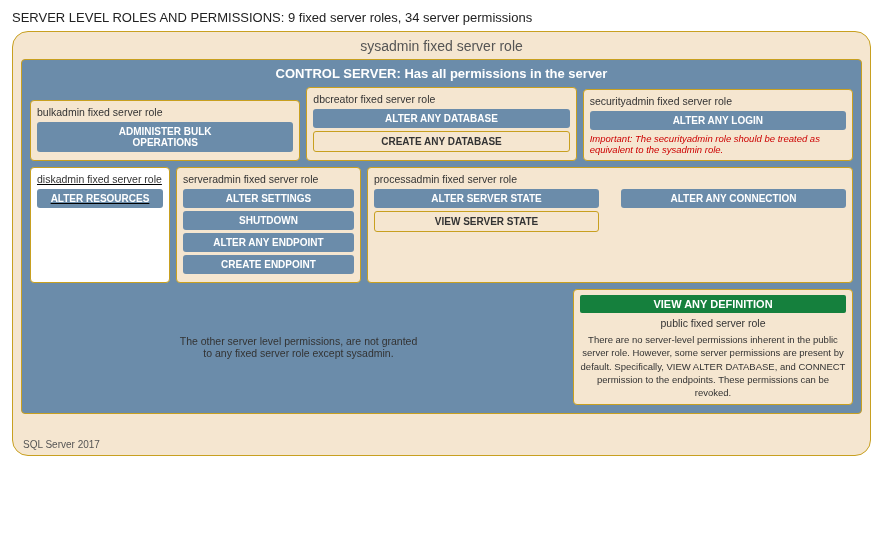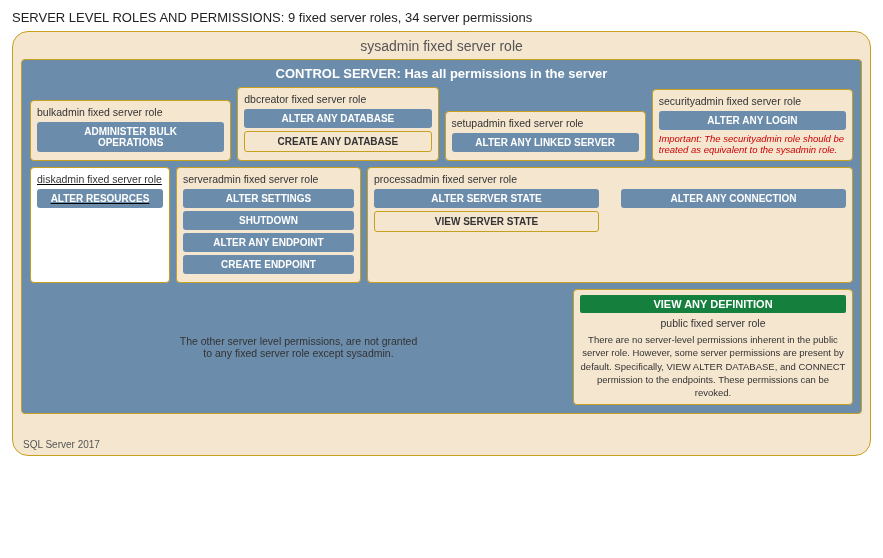--- a/index.html
+++ b/index.html
@@ -207,24 +207,20 @@
           <div class="role-card-title">bulkadmin fixed server role</div>
           <div class="perm-btn">ADMINISTER BULK<br>OPERATIONS</div>
         </div>
 
         <div class="role-card">
           <div class="role-card-title">dbcreator fixed server role</div>
           <div class="perm-btn">ALTER ANY DATABASE</div>
           <div class="perm-btn outlined">CREATE ANY DATABASE</div>
         </div>
 
-        <div class="role-card">
-          <div class="role-card-title">setupadmin fixed server role</div>
-          <div class="perm-btn">ALTER ANY LINKED SERVER</div>
-        </div>
 
         <div class="role-card">
           <div class="role-card-title">securityadmin fixed server role</div>
           <div class="perm-btn">ALTER ANY LOGIN</div>
           <div class="securityadmin-note">Important: The securityadmin role should be treated as equivalent to the sysadmin role.</div>
         </div>
 
       </div>
 
       <div class="bottom-section">

